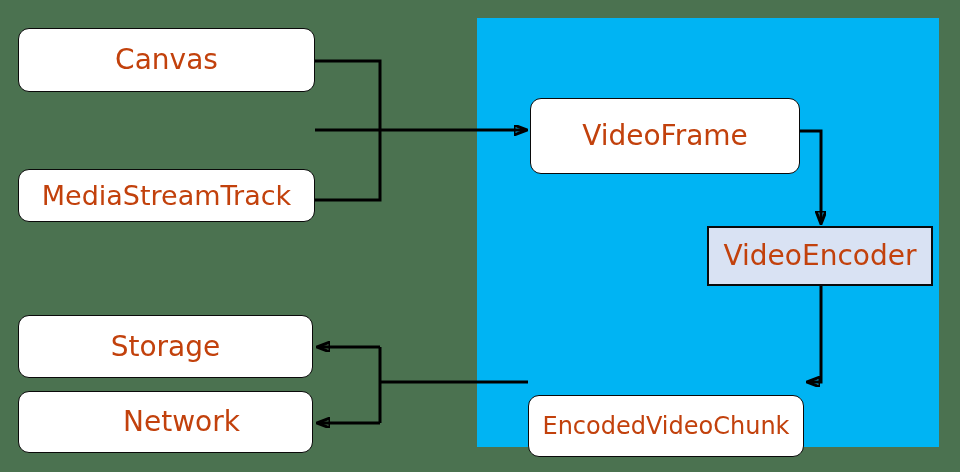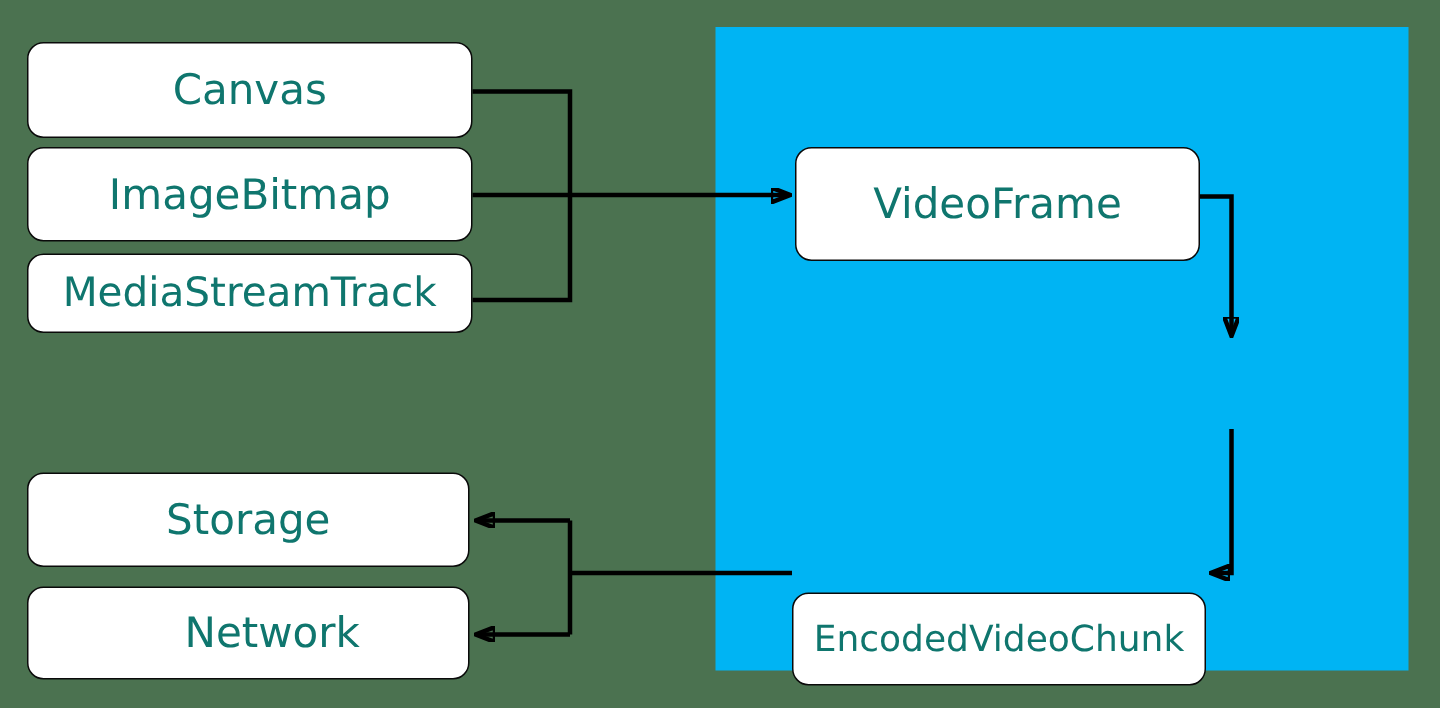--- a/index.html
+++ b/index.html
@@ -24,21 +24,21 @@
   }
   .node {
     position: absolute;
     box-sizing: border-box;
     background: var(--node-fill, #FFFFFF);
     border: 1.5px solid #0a0a0a;
     border-radius: 11px;
     display: flex;
     align-items: center;
     justify-content: center;
-    color: #0f766e;
+    color: #c2410c;
     font-size: 28px;
     line-height: 1;
     white-space: nowrap;
   }
   .node--rect {
     border-radius: 0;
     background: var(--encoder-fill, #D9E2F3);
     border-width: 2px;
   }
   .node--sm { font-size: 24px; margin-top: 43px; }
@@ -68,29 +68,29 @@
 </head>
 <body>
 
 <div class="stage">
 
   <div class="region"></div>
 
   <div class="node" id="canvas-box">
     <span>Canvas</span>
   </div>
-  <div class="node" id="imagebitmap-box">
-    <span>ImageBitmap</span>
-  </div>
   <div class="node" id="mediastreamtrack-box">
     <span>MediaStreamTrack</span>
   </div>
 
   <div class="node" id="videoframe-box">
     <span>VideoFrame</span>
+  </div>
+  <div class="node node--rect" id="videoencoder-box">
+    <span>VideoEncoder</span>
   </div>
   <div class="node node--sm" id="encodedvideochunk-box">
     <span>EncodedVideoChunk</span>
   </div>
 
   <div class="node" id="storage-box">
     <span>Storage</span>
   </div>
   <div class="node" id="network-box">
     <span>Network</span>

